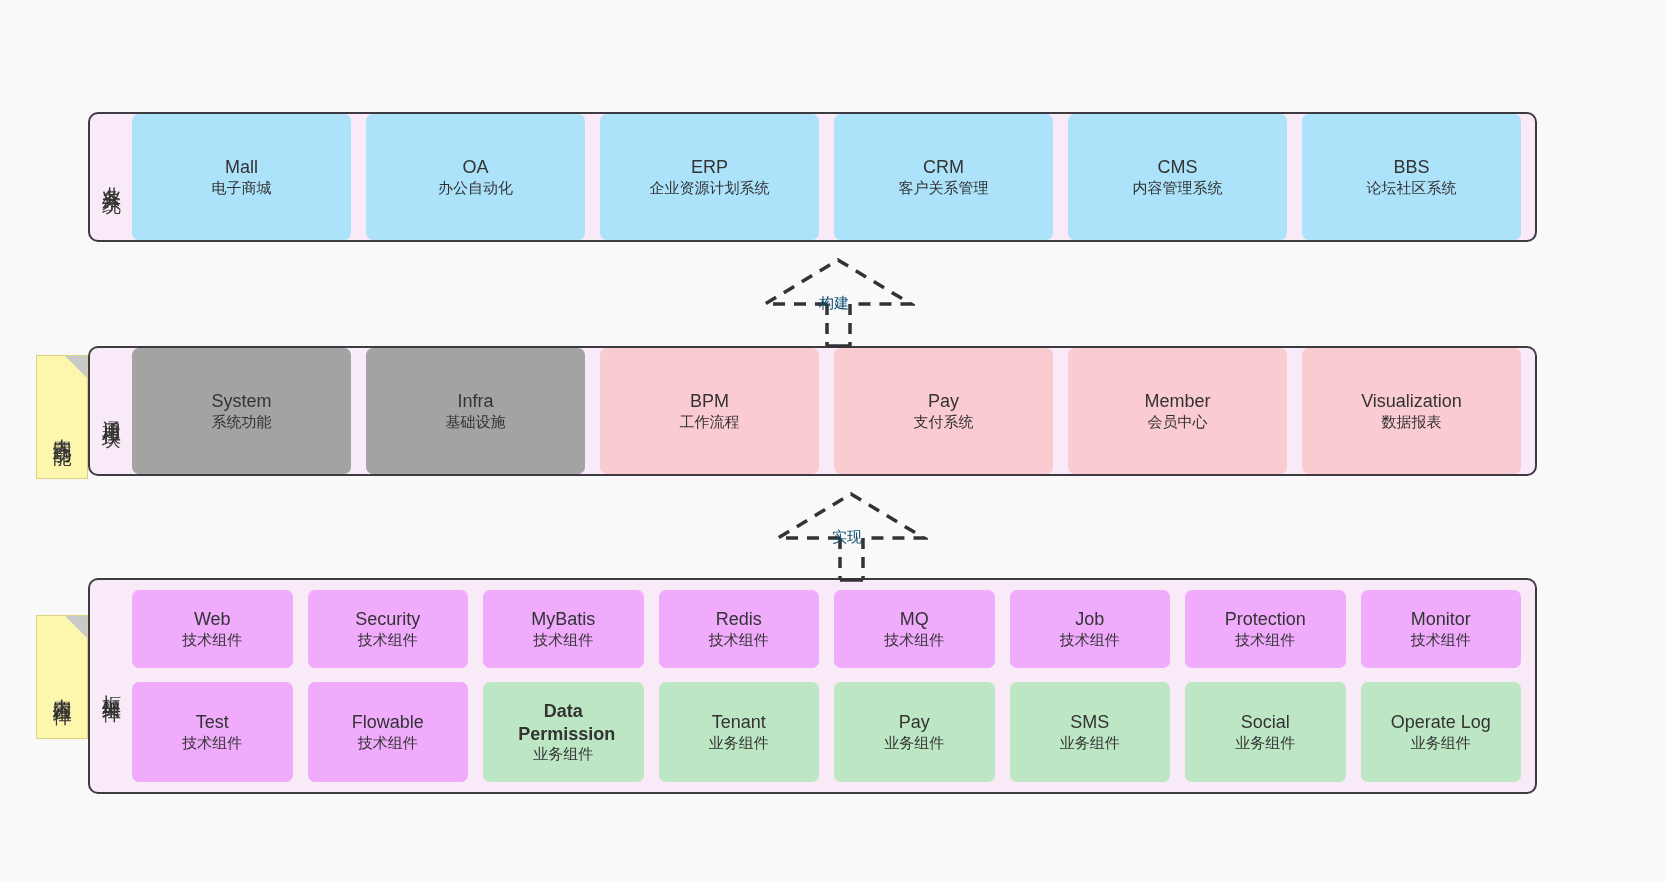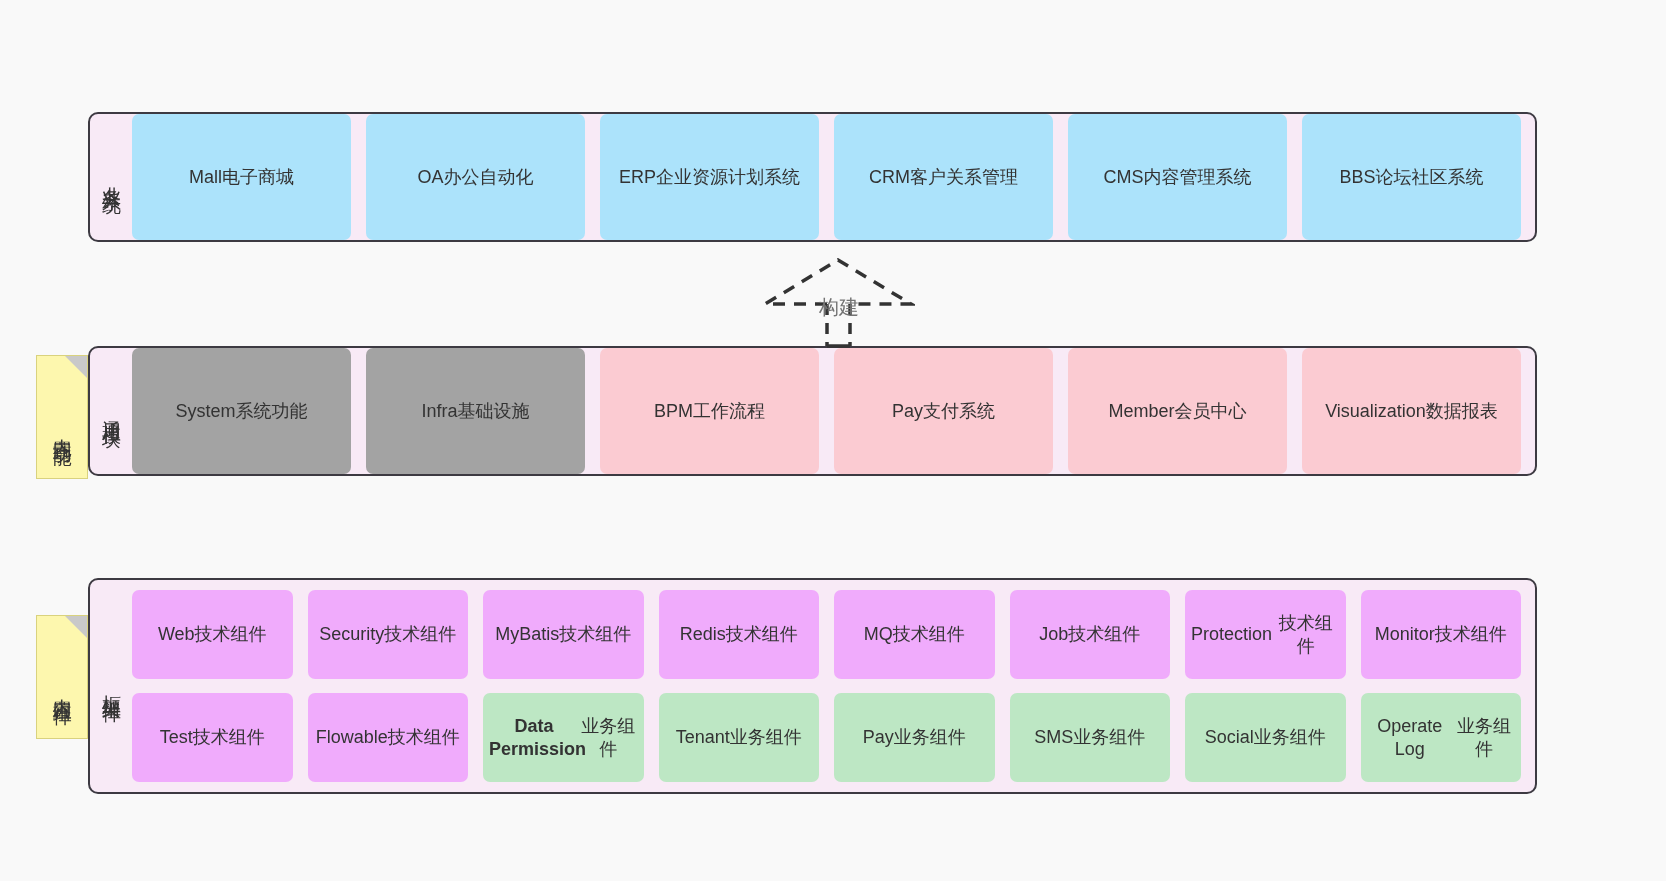--- a/index.html
+++ b/index.html
@@ -89,47 +89,47 @@
     display: flex;
     gap: 15px;
     flex: 1 1 auto;
     align-items: stretch;
   }
 
   .card {
     flex: 1 1 0;
     border-radius: 7px;
     display: flex;
-    flex-direction: row;
+    flex-direction: column;
     align-items: center;
     justify-content: center;
     text-align: center;
     color: #333333;
     line-height: 1.25;
     padding: 4px 6px;
   }
   .card .card-en { font-size: 18px; }
-  .card .card-cn { font-size: 18px; }
+  .card .card-cn { font-size: 15px; }
 
   
   .c-blue        { background: #ace3fb; }
   .c-red         { background: #a3a3a3; }
   .c-pink        { background: #fbcbd2; justify-content: center; }
   .c-green       { background: #f0abfc; }
   .c-lightgreen  { background: #bde7c4; }
 
   
   .connector {
     position: absolute;
     z-index: 4;
   }
   .connector .conn-label {
     position: absolute;
-    font-size: 20px;
-    color: #737373;
+    font-size: 15px;
+    color: #0c4a6e;
     background: transparent;
     white-space: nowrap;
   }
 </style>
 </head>
 <body>
 
 <div class="canvas">
 
   <div class="layer-panel" style="left:88px; top:112px; width:1449px; height:130px;">
@@ -208,20 +208,29 @@
           <div class="card-cn">会员中心</div>
         </div>
         <div class="card c-pink">
           <div class="card-en">Visualization</div>
           <div class="card-cn">数据报表</div>
         </div>
       </div>
     </div>
   </div>
 
+  <div class="connector" style="left:768px; top:492px; width:160px; height:90px;">
+    <svg width="160" height="90" viewBox="0 0 160 90">
+      <path d="M 72 46 L 72 88" fill="none" stroke="#333333" stroke-width="3.5" stroke-dasharray="11 8"></path>
+      <path d="M 95 46 L 95 88" fill="none" stroke="#333333" stroke-width="3.5" stroke-dasharray="11 8"></path>
+      <path d="M 72 88 L 95 88" fill="none" stroke="#333333" stroke-width="3.5"></path>
+      <path d="M 72 46 L 10 46 L 83 2 L 156 46 L 95 46" fill="none" stroke="#333333" stroke-width="3.5" stroke-dasharray="12 9" stroke-linejoin="miter"></path>
+    </svg>
+    <div class="conn-label" style="left:64px; top:36px;">实现</div>
+  </div>
 
   <div class="sticky-note" style="left:36px; top:615px; width:52px; height:124px;">
     <div class="fold"></div>
     <div class="sticky-text">内置组件</div>
   </div>
 
   <div class="layer-panel" style="left:88px; top:578px; width:1449px; height:216px;">
     <div class="layer-title">
       <span>框架组件</span>
     </div>

